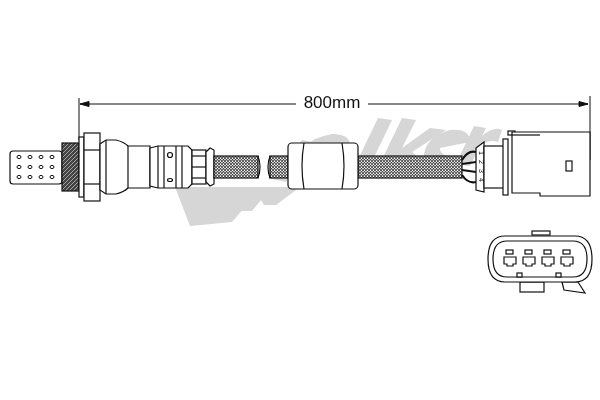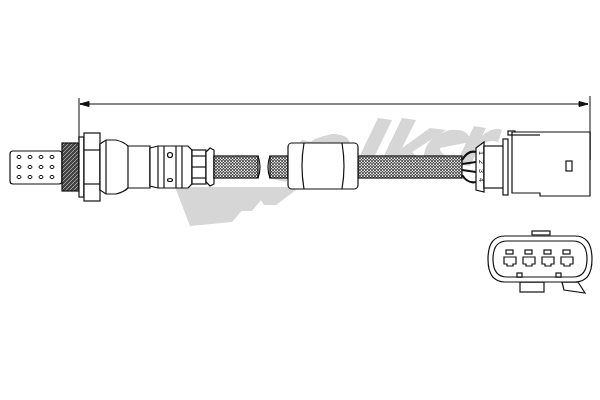--- a/index.html
+++ b/index.html
@@ -142,18 +142,19 @@
         <rect x="544" y="250" width="7" height="4"></rect>
           <path d="M542,257 L554,257 L554,264 L551,264 L551,266 L545,266 L545,264 L542,264 Z"></path>
         <rect x="563" y="250" width="7" height="4"></rect>
           <path d="M561,257 L573,257 L573,264 L570,264 L570,266 L564,266 L564,264 L561,264 Z"></path>
       </g>
       <rect x="517" y="273" width="5" height="4"></rect>
       <rect x="556" y="273" width="5" height="4"></rect>
     </g>
   </svg>
 
+  <div class="dim-label">800mm</div>
 
   <div class="pin-num" style="left:477px; top:149px;">1</div>
   <div class="pin-num" style="left:477px; top:158px;">2</div>
   <div class="pin-num" style="left:477px; top:167px;">3</div>
   <div class="pin-num" style="left:477px; top:176px;">4</div>
 </div>
 
 </body></html>

